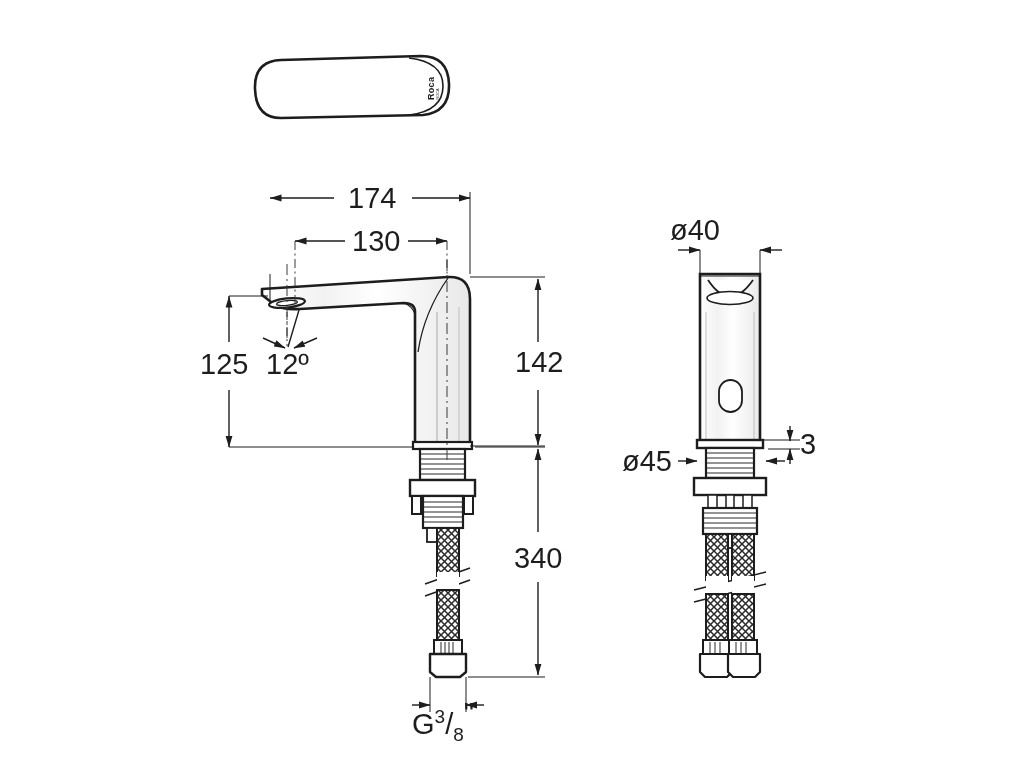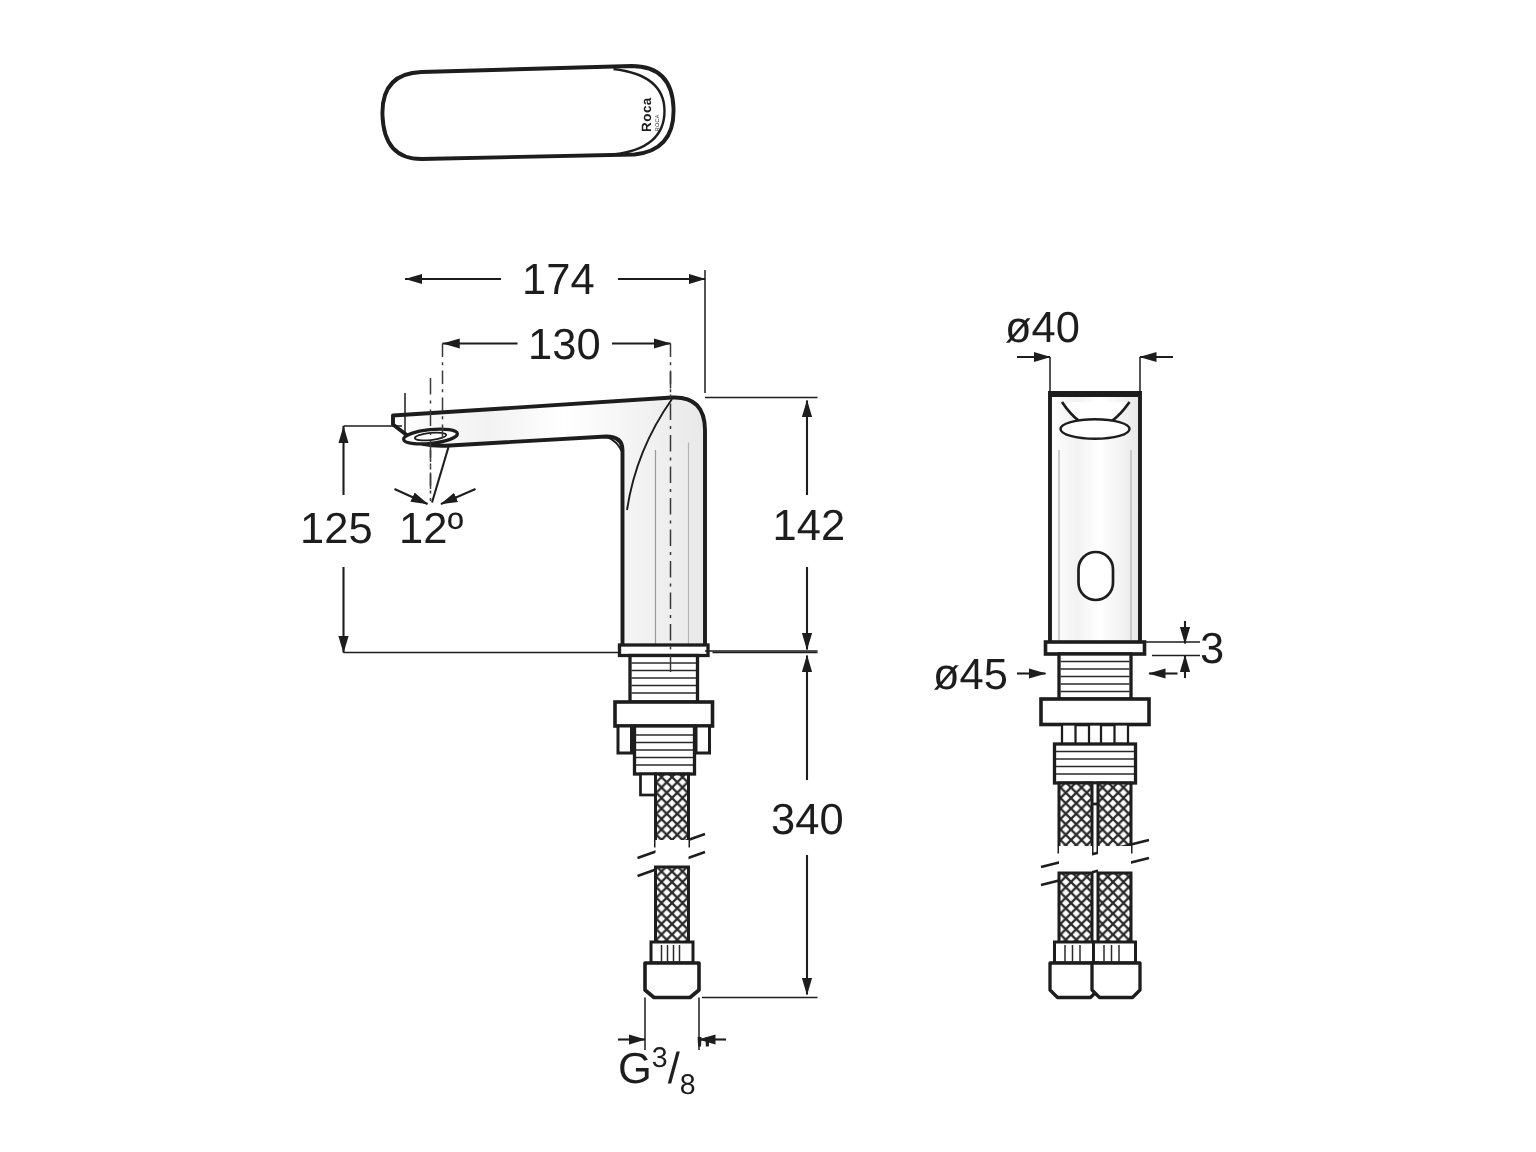--- a/index.html
+++ b/index.html
@@ -11,21 +11,21 @@
   body {
     width: 1024px;
     height: 768px;
     position: relative;
     overflow: hidden;
     font-family: "Liberation Sans", sans-serif;
     color: #1a1a1a;
   }
   #drawing-root {
     position: absolute;
-    left: 0; top: 0;
+    left: 0; top: 12px;
     width: 1024px;
     height: 640px;
   }
   svg#tech-drawing {
     display: block;
     width: 1024px;
     height: 768px;
     background: #ffffff;
   }
   .dim-text {

